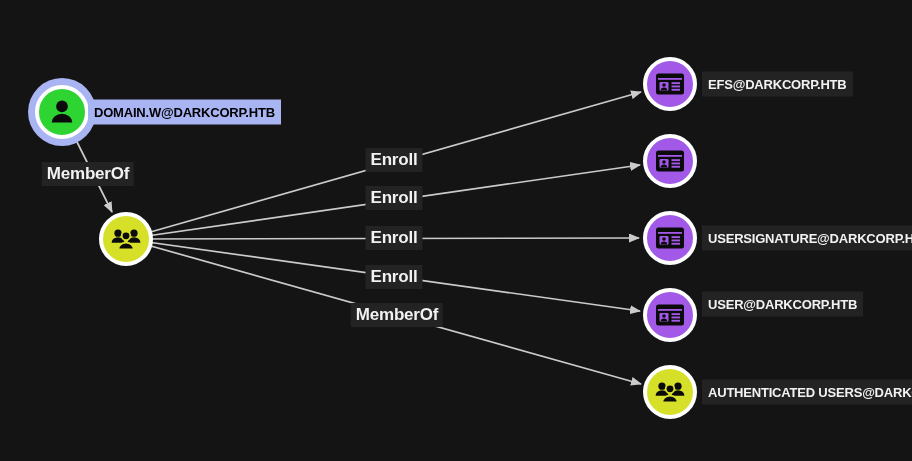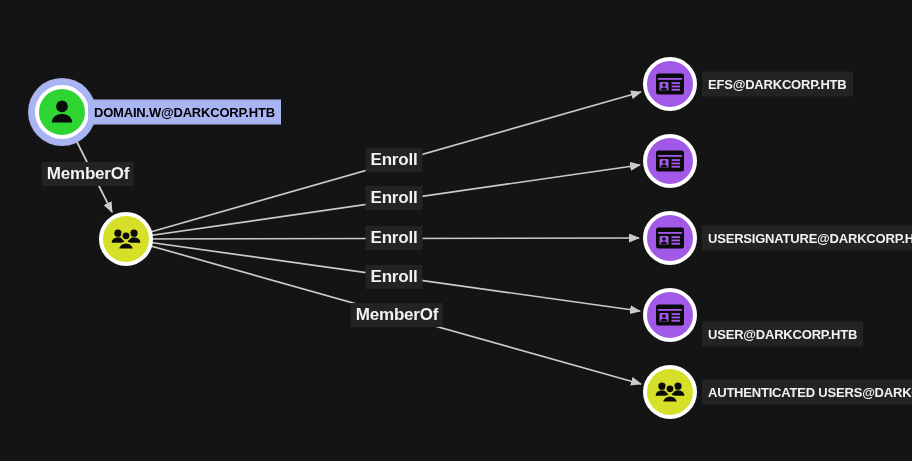--- a/index.html
+++ b/index.html
@@ -125,21 +125,21 @@
       <rect x="1" y="1.5" width="28" height="21" rx="2.5" fill="#0b0b0b"></rect>
       <rect x="3" y="6" width="24" height="1.8" fill="#a259e8"></rect>
       <rect x="4.5" y="10" width="9" height="8.8" rx="1.2" fill="#a259e8"></rect>
       <circle cx="9" cy="13" r="1.8" fill="#0b0b0b"></circle>
       <path d="M5.7,18.6 a3.3,3 0 0 1 6.6,0 z" fill="#0b0b0b"></path>
       <rect x="16.5" y="10.2" width="8.5" height="1.9" fill="#a259e8"></rect>
       <rect x="16.5" y="13.5" width="8.5" height="1.9" fill="#a259e8"></rect>
       <rect x="16.5" y="16.8" width="8.5" height="1.9" fill="#a259e8"></rect>
     </svg>
   </div>
-  <div class="node-label" style="left:702px;top:334px">USER@DARKCORP.HTB</div>
+  <div class="node-label" style="left:702px;top:304px">USER@DARKCORP.HTB</div>
 
   <div class="node group" style="left:670px;top:392px">
     <svg width="32" height="26" viewBox="0 0 30 24" fill="#0b0b0b">
       <circle cx="7.5" cy="6.5" r="3.4"></circle>
       <circle cx="22.5" cy="6.5" r="3.4"></circle>
       <path d="M1.5,15.5 a6,5.2 0 0 1 12,0 z"></path>
       <path d="M16.5,15.5 a6,5.2 0 0 1 12,0 z"></path>
       <circle cx="15" cy="9" r="4" stroke="#d6e029" stroke-width="1.6"></circle>
       <path d="M7.8,21.8 a7.2,6.4 0 0 1 14.4,0 z" stroke="#d6e029" stroke-width="1.6"></path>
     </svg>

